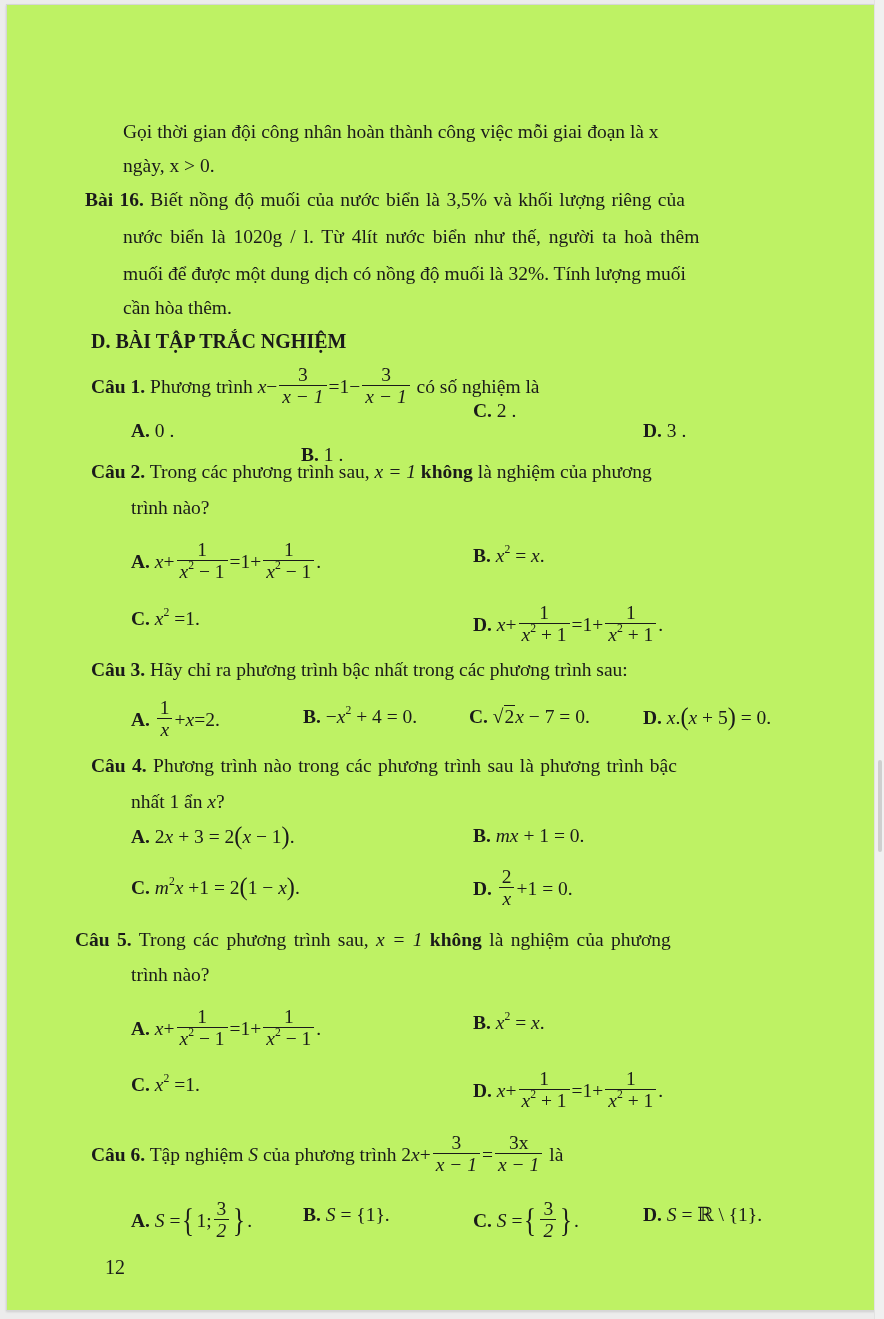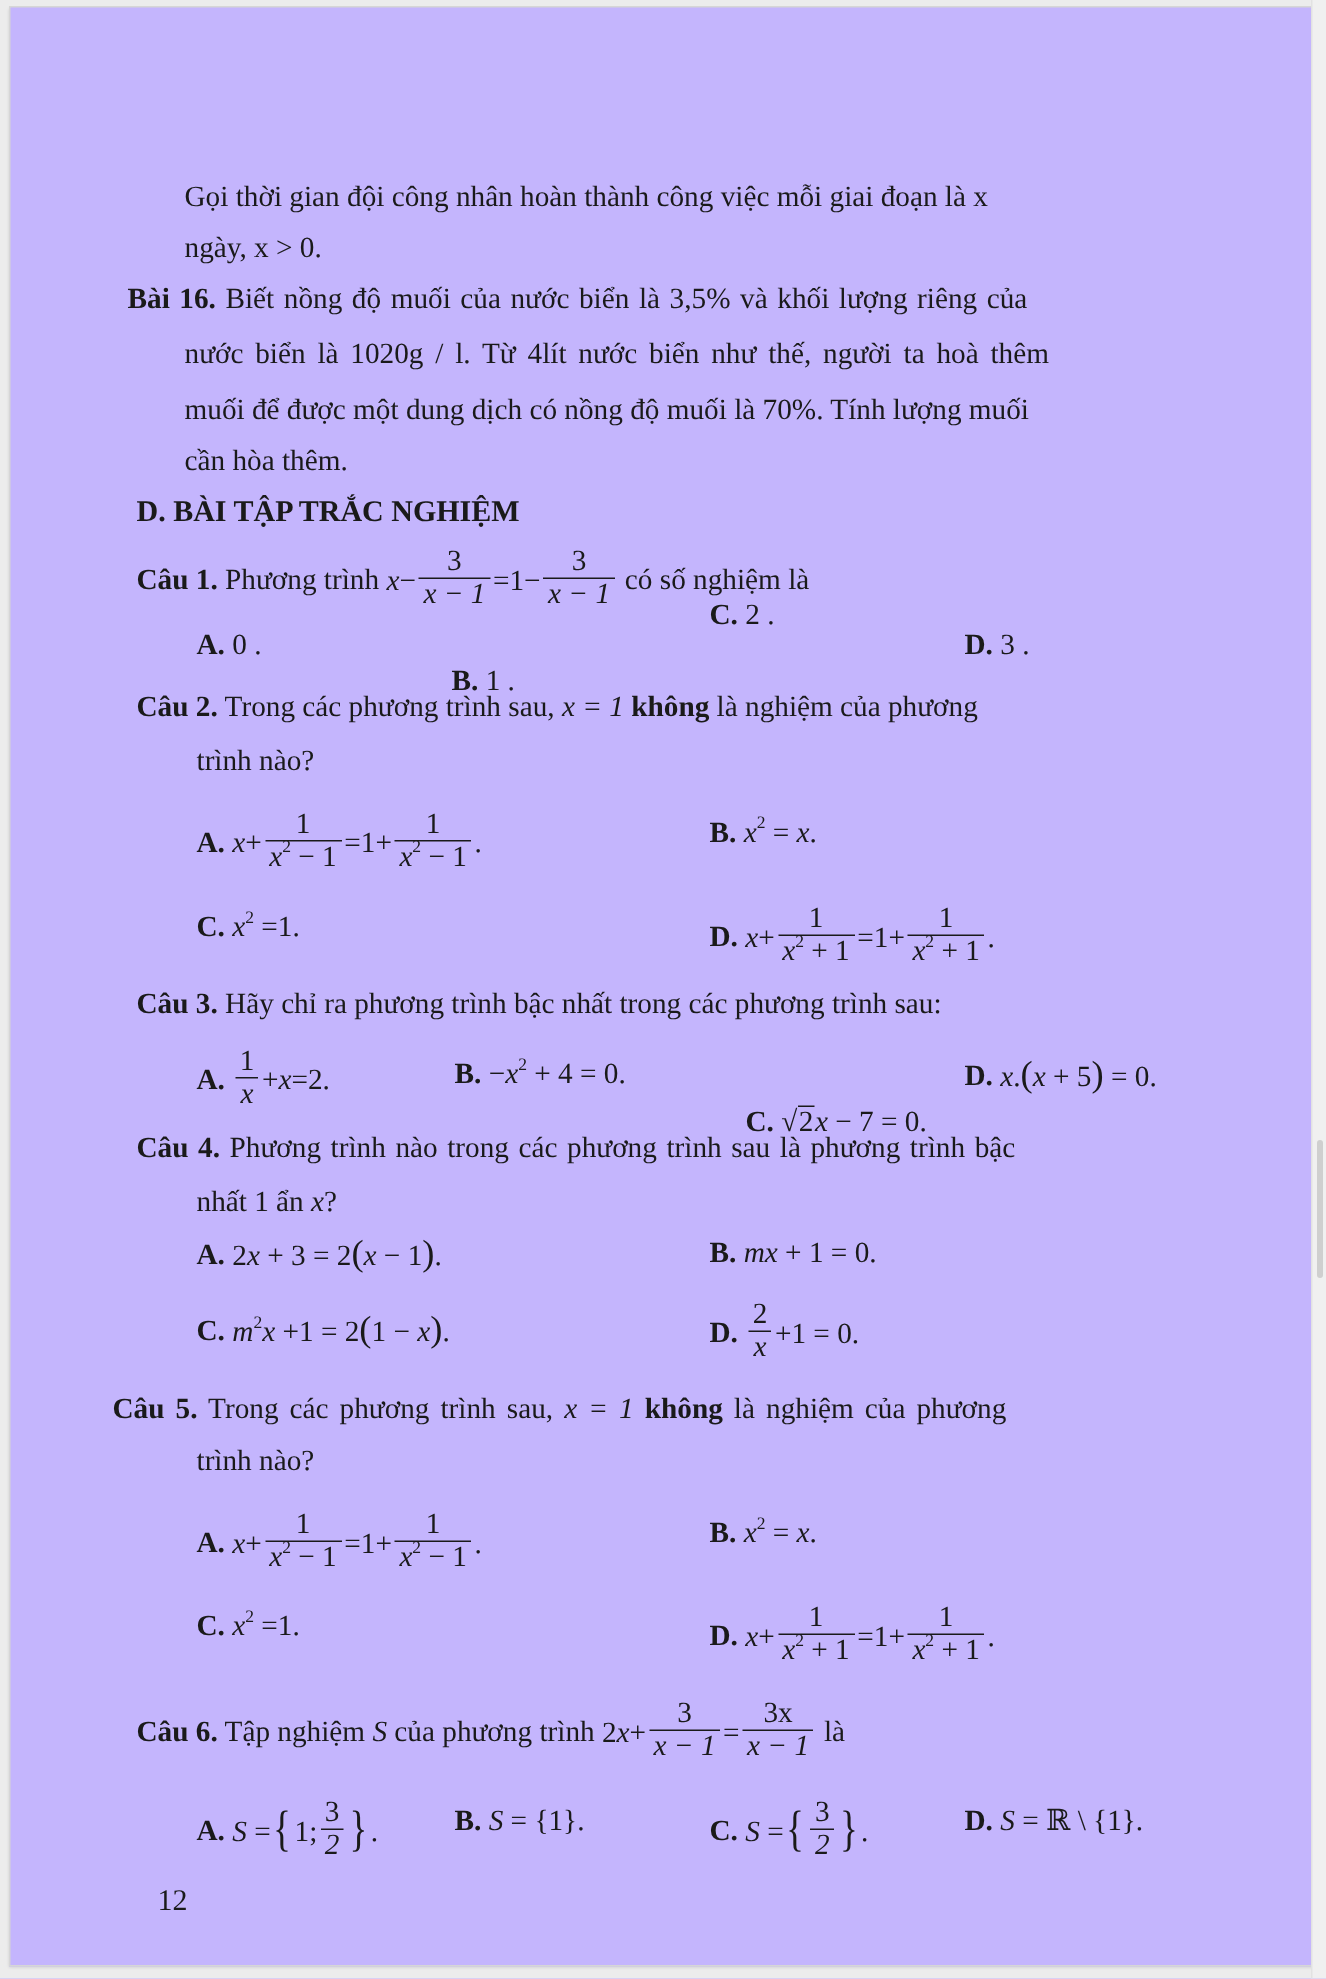--- a/index.html
+++ b/index.html
@@ -5,21 +5,21 @@
   html, body { margin:0; padding:0; }
   body {
     width:884px; height:1319px; overflow:hidden;
     background:#ececec;
     font-family:"Liberation Serif","DejaVu Serif",serif;
     color:#1a1a1a;
     position:relative;
   }
   .page {
     position:absolute; left:6px; top:4px; width:868px; height:1305px;
-    background:#c4b5fd;
+    background:#bef264;
     border:1px solid #d6d6d6;
     box-shadow:0 1px 2px rgba(0,0,0,0.12);
   }
   .scroll-track {
     position:absolute; right:0; top:0; width:9px; height:1319px;
     background:#f0f0f0; border-left:1px solid #e2e2e2;
   }
   .scroll-thumb {
     position:absolute; right:2px; top:760px; width:4px; height:92px;
     background:#cfcfcf; border-radius:2px;
@@ -51,21 +51,21 @@
   <div class="line" style="left:116px;top:117px;">Gọi thời gian đội công nhân hoàn thành công việc mỗi giai đoạn là x</div>
   <div class="line" style="left:116px;top:151px;">ngày, x &gt; 0.</div>
 
   <div class="line" style="left:78px;top:185px;word-spacing:1.5px;">
     <span class="b">Bài 16.</span><span> Biết nồng độ muối của nước biển là </span><span>3,5%</span><span> và khối lượng riêng của</span>
   </div>
   <div class="line" style="left:116px;top:222px;word-spacing:3px;">
     <span>nước biển là </span><span class="m" style="font-style:normal">1020g / l</span><span>. Từ </span><span>4</span><span>lít nước biển như thế, người ta hoà thêm</span>
   </div>
   <div class="line" style="left:116px;top:259px;">
-    <span>muối để được một dung dịch có nồng độ muối là </span><span>70%</span><span>. Tính lượng muối</span>
+    <span>muối để được một dung dịch có nồng độ muối là </span><span>32%</span><span>. Tính lượng muối</span>
   </div>
   <div class="line" style="left:116px;top:293px;">cần hòa thêm.</div>
 
   <div class="line heading" style="left:84px;top:326px;text-align:center;">D. BÀI TẬP TRẮC NGHIỆM</div>
 
   <div class="line" style="left:84px;top:362px;">
     <span class="b">Câu 1.</span><span> Phương trình </span>
     <span class="m">
       <span>x</span><span class="mu">−</span><span class="frac">
           <span class="num">3</span>
@@ -123,21 +123,21 @@
     <span class="b">A.</span>
     <span class="m"><span class="frac">
           <span class="num">1</span>
           <span class="den">x</span>
         </span><span class="mu">+</span><span>x</span><span class="mu">=</span><span class="mu">2</span><span class="mu">.</span></span>
   </div>
   <div class="line" style="left:296px;top:702px;">
     <span class="b">B.</span>
     <span class="m"><span class="mu">−</span><span>x</span><sup class="mu">2</sup> <span class="mu">+</span> <span class="mu">4</span> <span class="mu">=</span> <span class="mu">0</span><span class="mu">.</span></span>
   </div>
-  <div class="line" style="left:490px;top:702px;margin-top:32px;">
+  <div class="line" style="left:462px;top:702px;">
     <span class="b">C.</span>
     <span class="m"><span class="sqrt">√</span><span class="sqrt-arg">2</span><span>x</span> <span class="mu">−</span> <span class="mu">7</span> <span class="mu">=</span> <span class="mu">0</span><span class="mu">.</span></span>
   </div>
   <div class="line" style="left:636px;top:702px;text-align:center;">
     <span class="b">D.</span>
     <span class="m"><span>x</span><span class="mu">.</span><span class="paren">(</span><span>x</span> <span class="mu">+</span> <span class="mu">5</span><span class="paren">)</span> <span class="mu">=</span> <span class="mu">0</span><span class="mu">.</span></span>
   </div>
 
   <div class="line" style="left:84px;top:751px;word-spacing:1.5px;">
     <span class="b">Câu 4.</span><span> Phương trình nào trong các phương trình sau là phương trình bậc</span>

